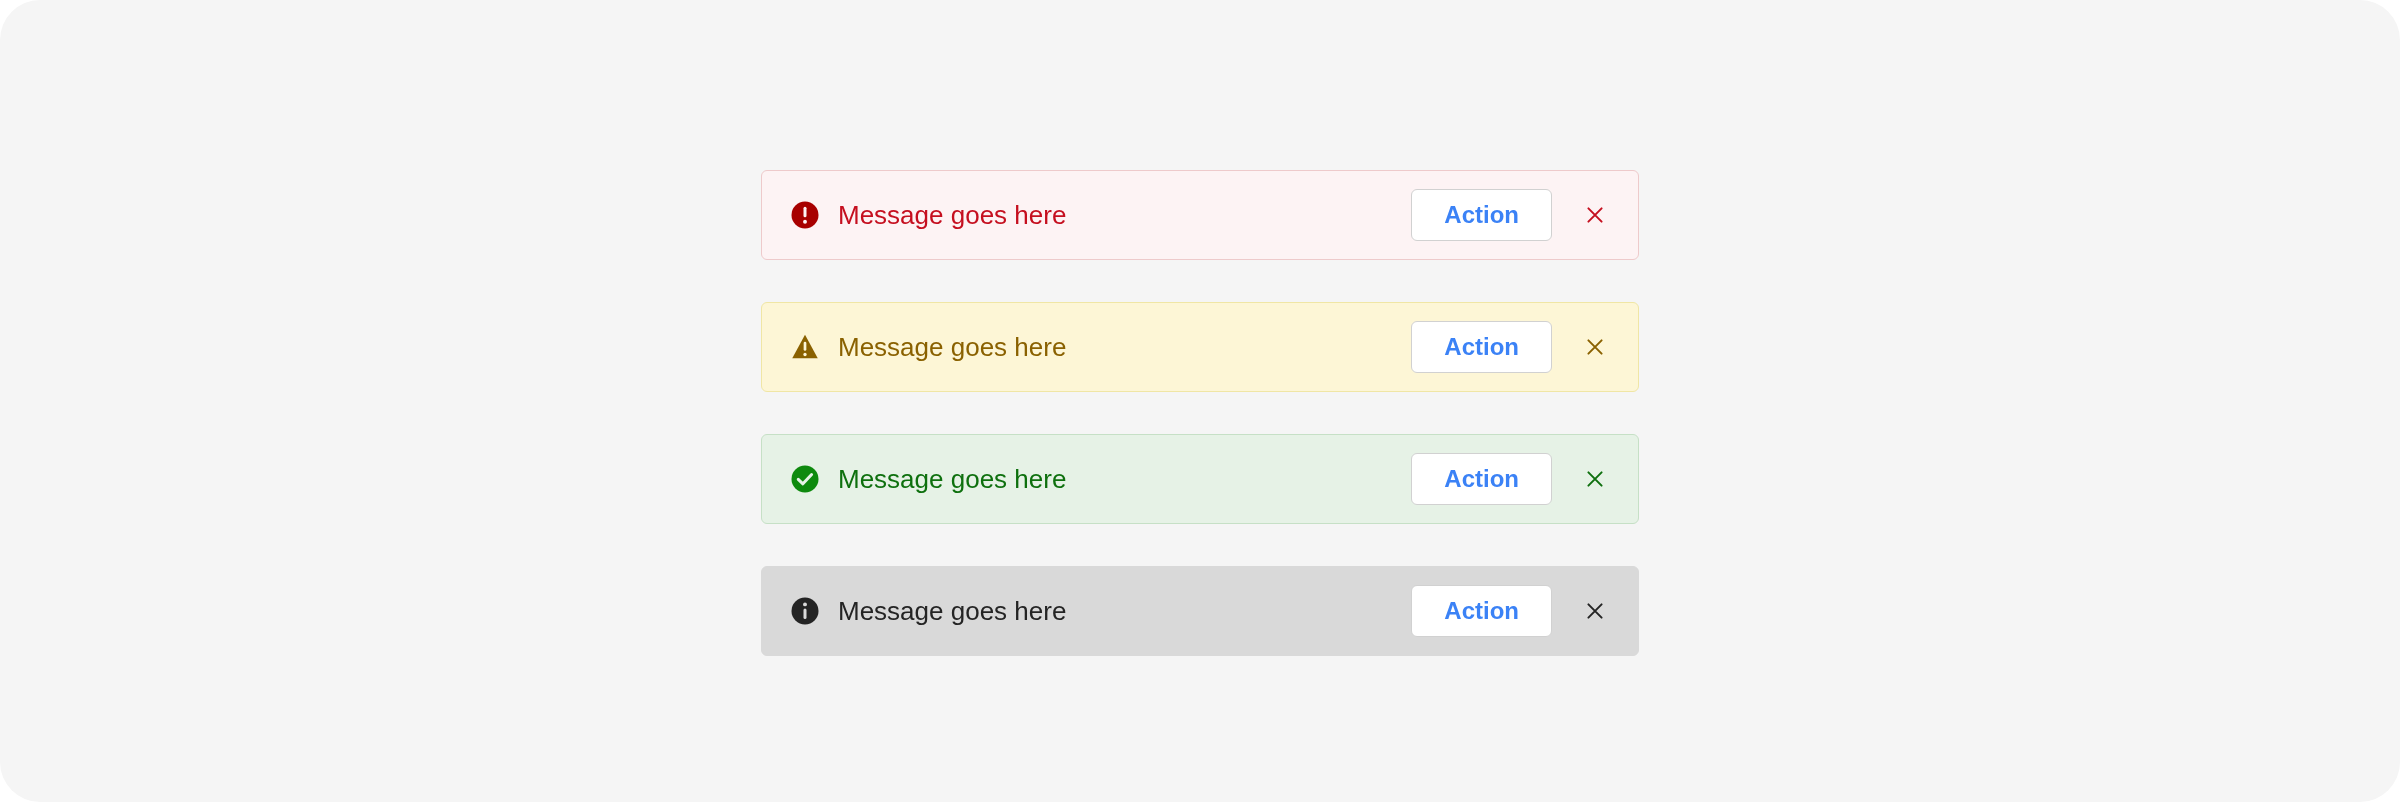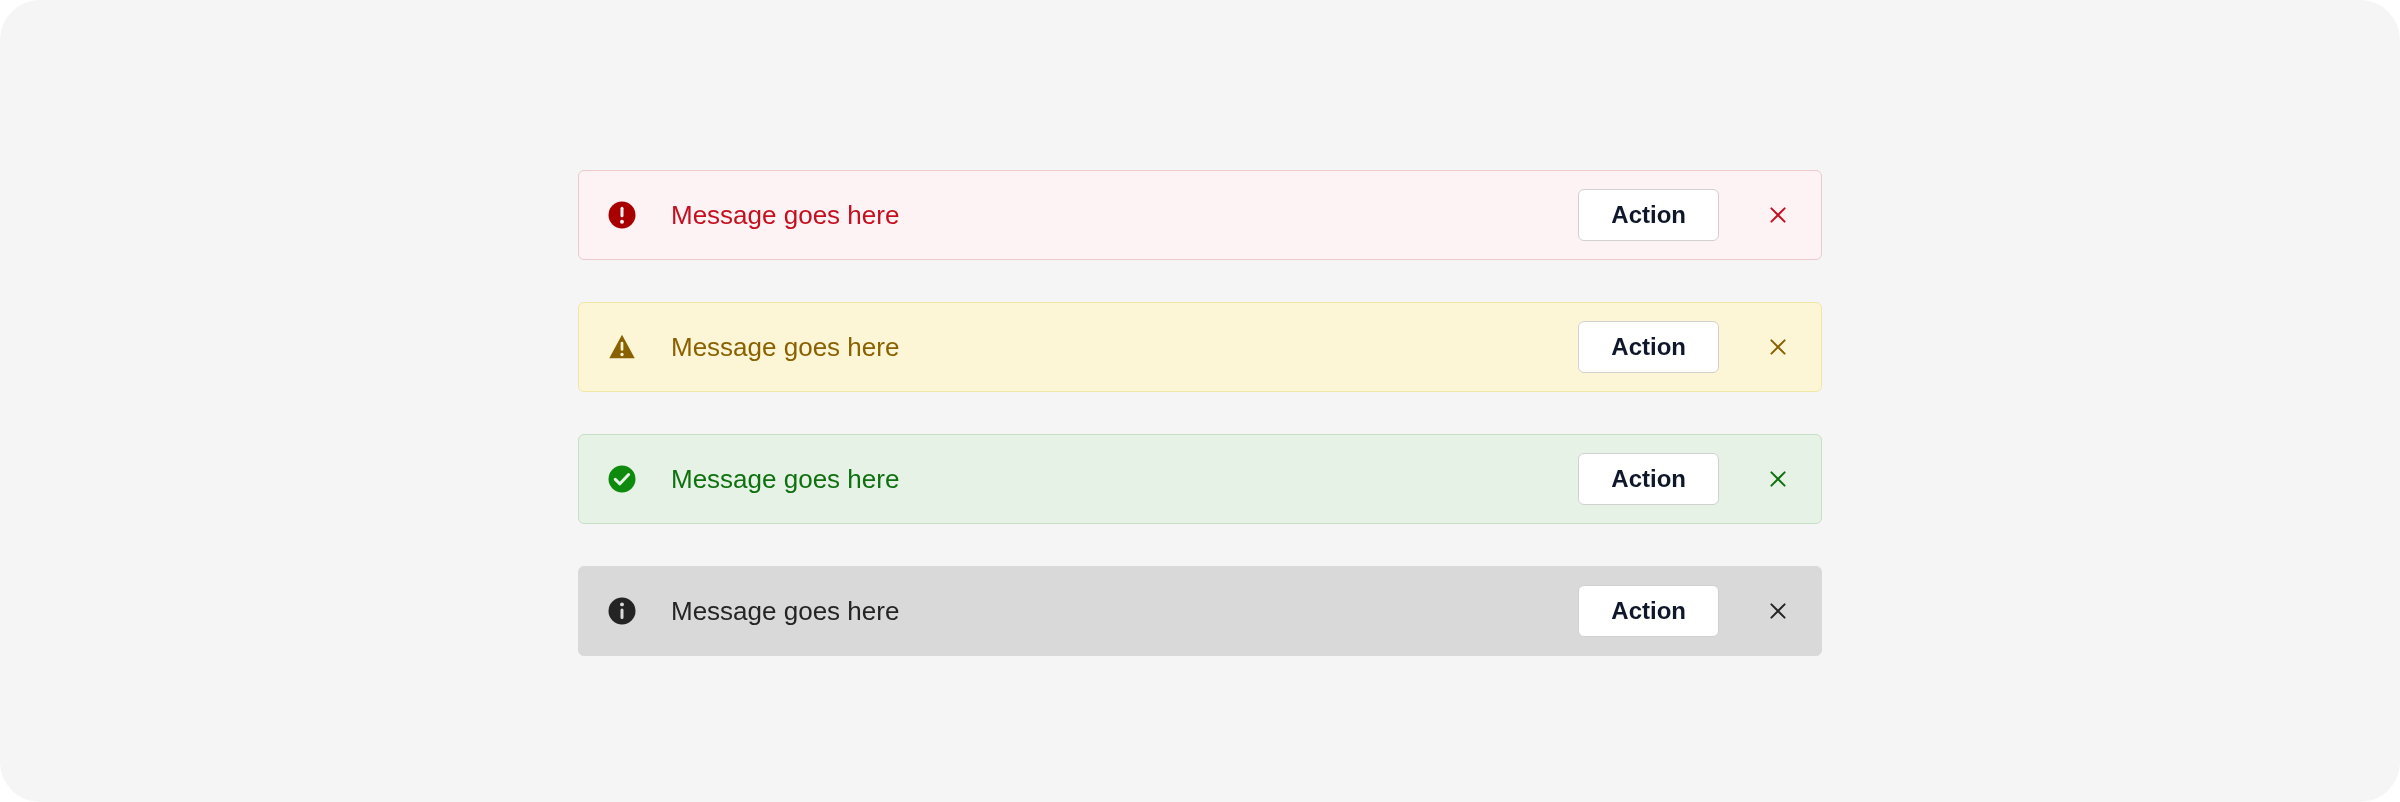--- a/index.html
+++ b/index.html
@@ -16,29 +16,28 @@
     height: 802px;
     background: #f5f5f5;
     border-radius: 40px;
     display: flex;
     flex-direction: column;
     align-items: center;
     padding-top: 170px;
     gap: 42px;
   }
   .alert {
-    width: 1244px;
+    width: 878px;
     height: 90px;
     border: 1px solid transparent;
     border-radius: 6px;
     display: flex;
     align-items: center;
     padding: 0 28px;
     font-size: 26px;
-    gap: 16px;
   }
   .alert .icon {
     width: 30px;
     height: 30px;
     flex: 0 0 auto;
     display: flex;
     align-items: center;
     justify-content: center;
   }
   .alert .msg {
@@ -48,21 +47,21 @@
   }
   .alert .action {
     flex: 0 0 auto;
     background: #ffffff;
     border: 1px solid #d1d1d1;
     border-radius: 6px;
     height: 52px;
     padding: 0 32px;
     font-size: 24px;
     font-weight: 600;
-    color: #0f172a;
+    color: #3b82f6;
     cursor: pointer;
     font-family: inherit;
   }
   .alert .close {
     flex: 0 0 auto;
     margin-left: 28px;
     width: 30px;
     height: 30px;
     display: flex;
     align-items: center;

